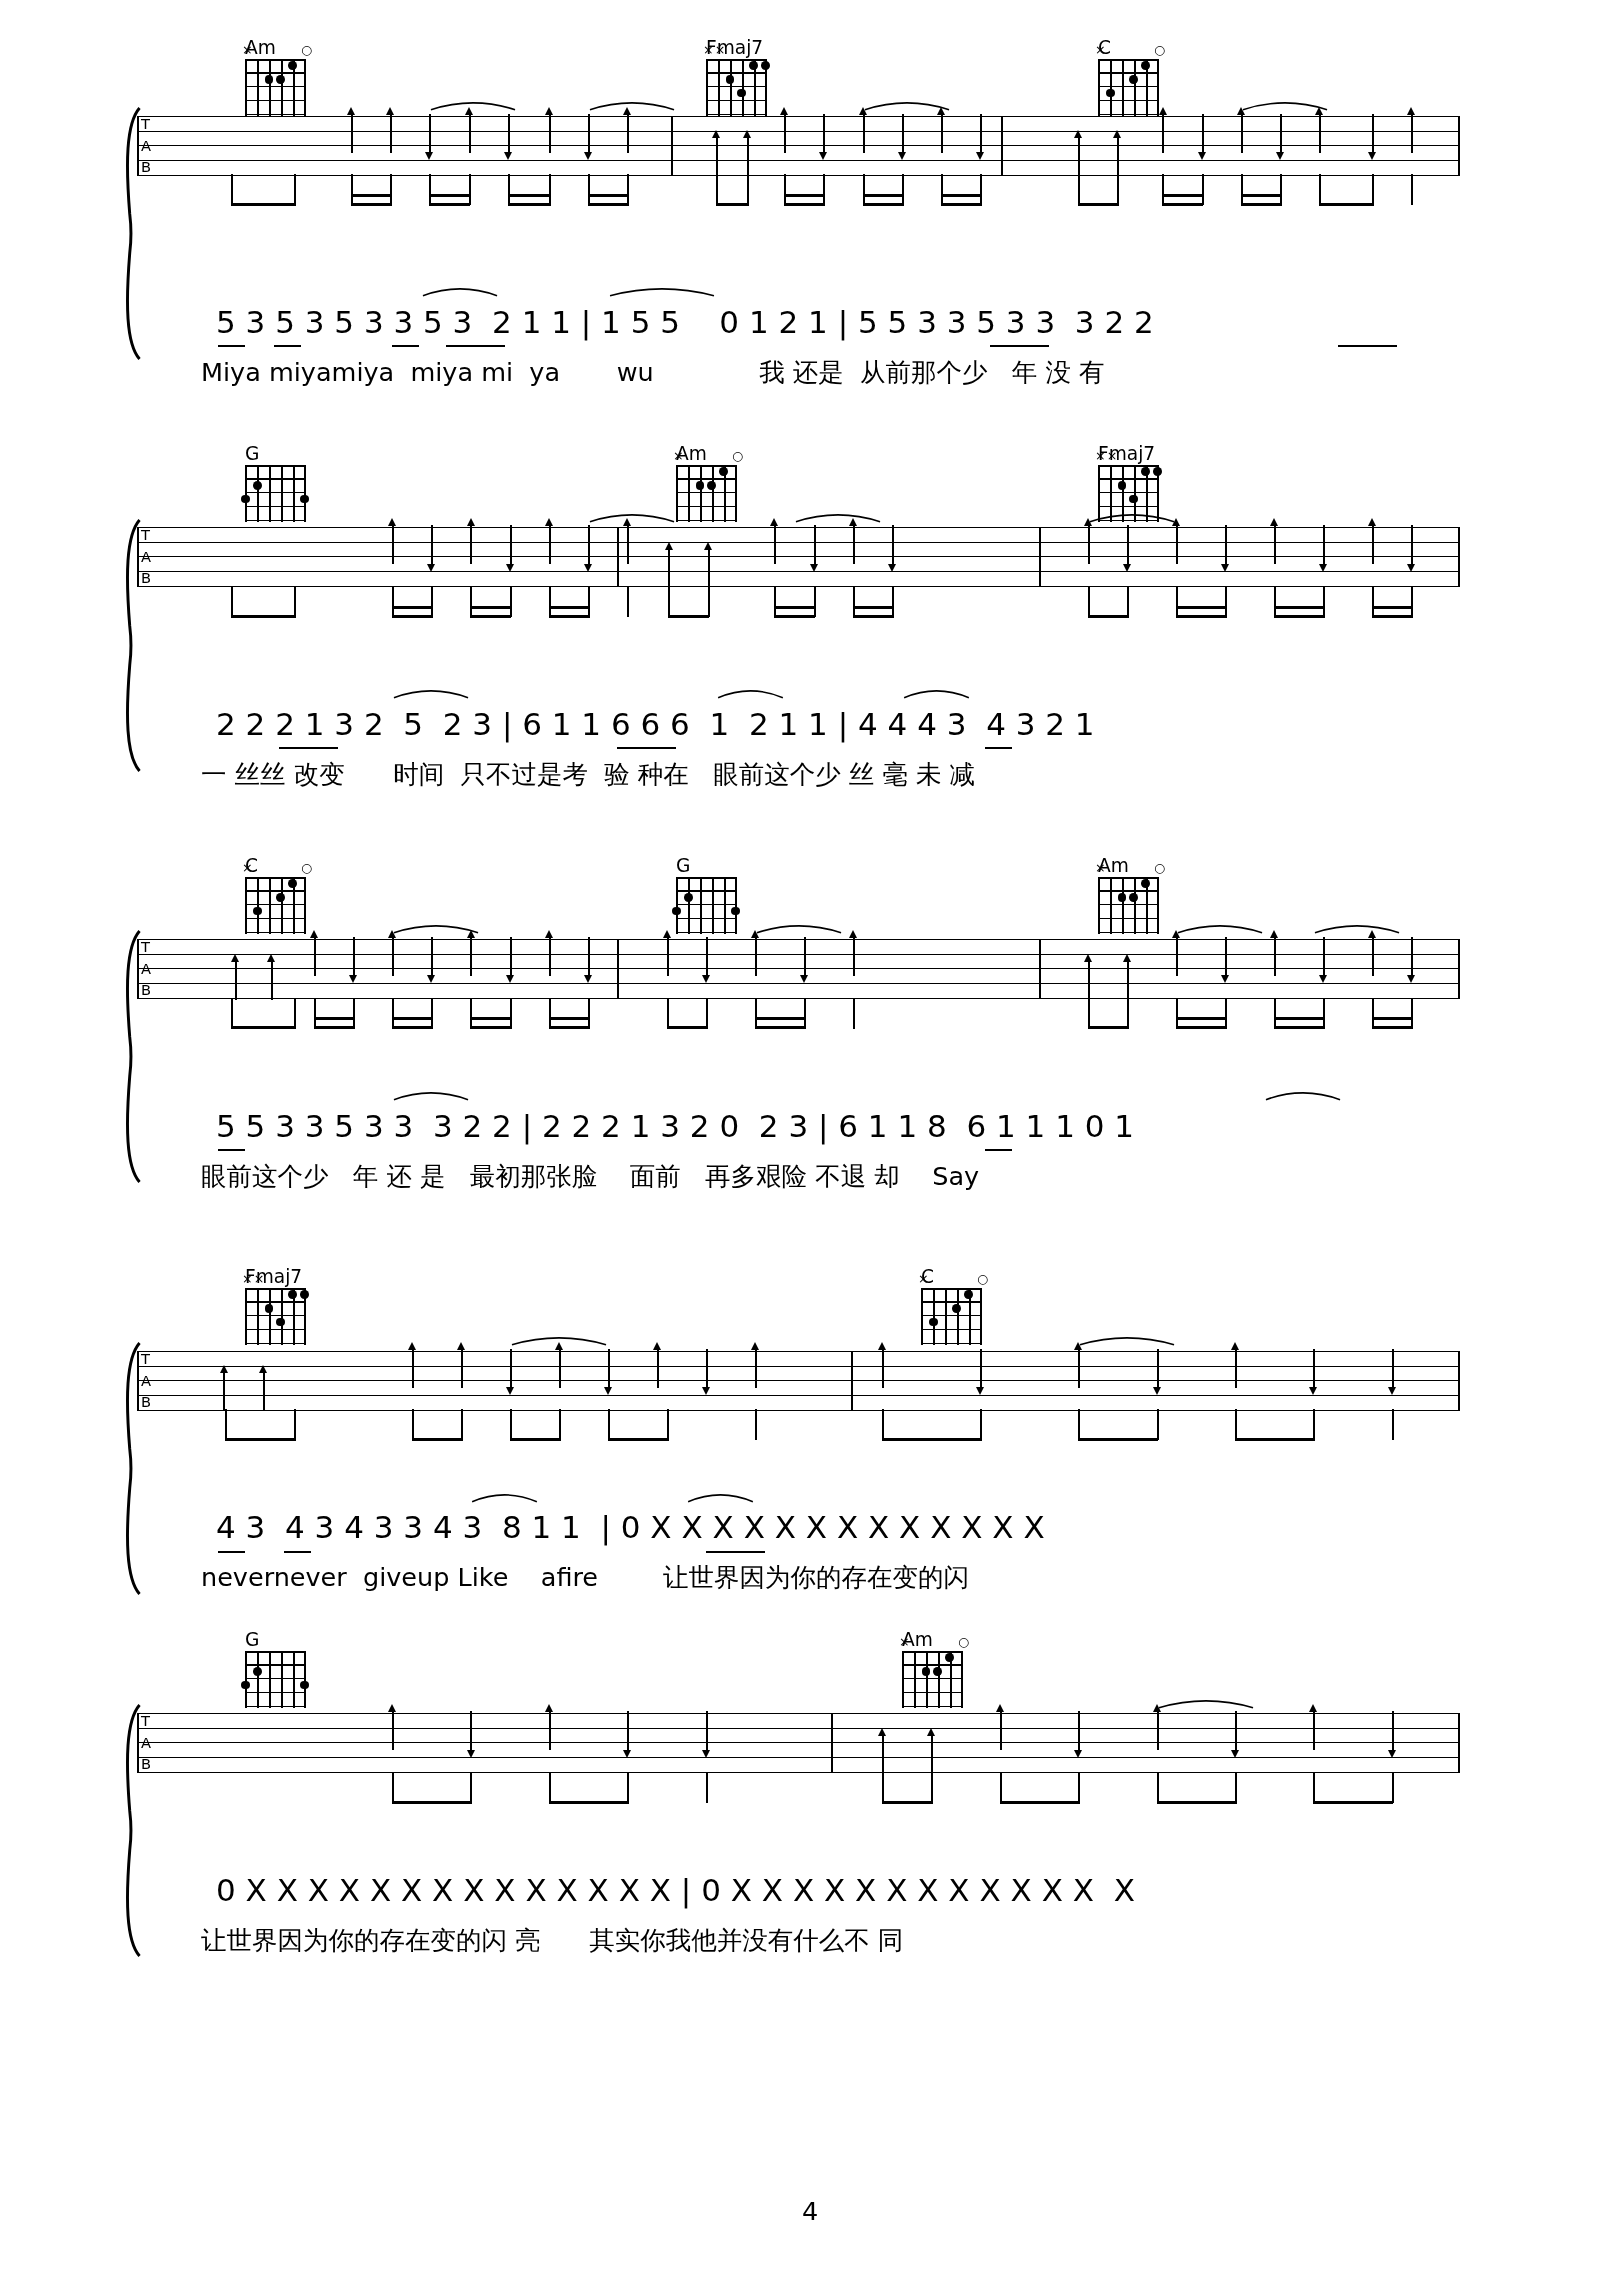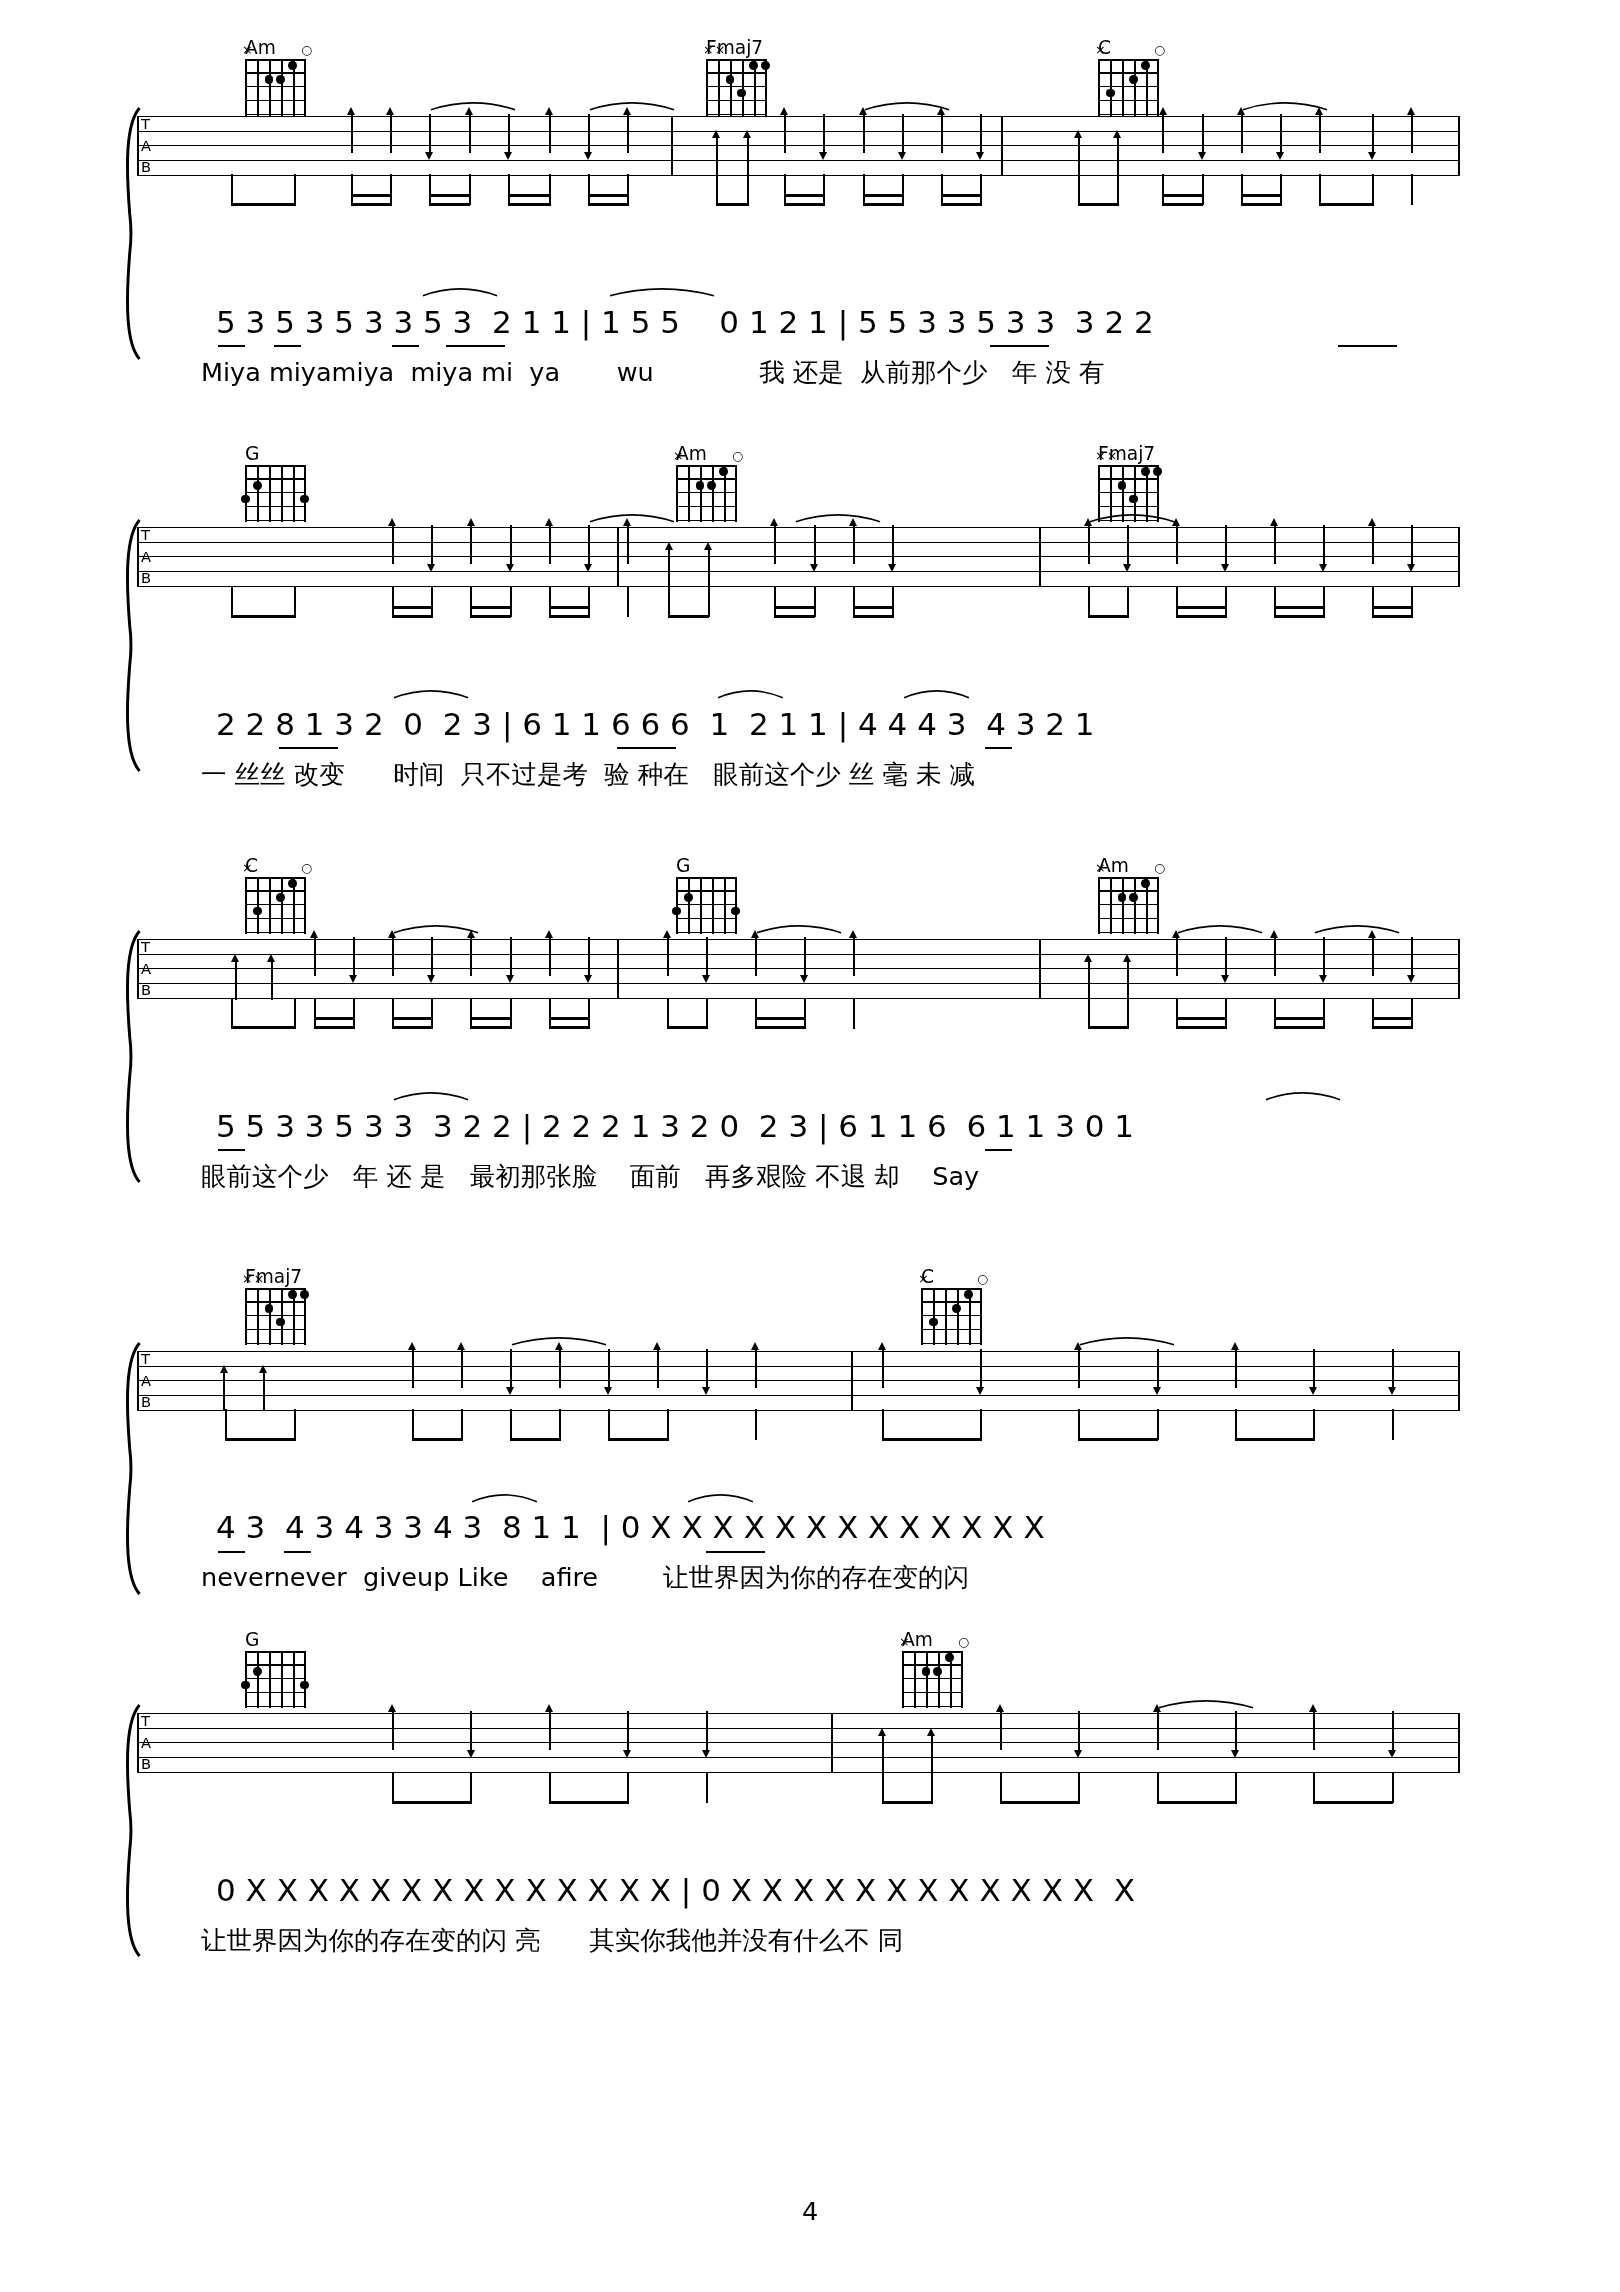--- a/index.html
+++ b/index.html
@@ -476,21 +476,21 @@
         <svg width="88" height="15.7" viewBox="0 0 90 16">
           <path d="M2 14 Q45 0, 88 14" fill="none" stroke="#000" stroke-width="1.6"></path>
         </svg>
       </div>
     <div class="slur" style="left:1088px;top:508px;">
         <svg width="88" height="15.7" viewBox="0 0 90 16">
           <path d="M2 14 Q45 0, 88 14" fill="none" stroke="#000" stroke-width="1.6"></path>
         </svg>
       </div>
 
-    <div class="numrow" style="left:216px;top:706px;">2 2 8 1 3 2  0  2 3 | 6 1 1 6 6 6  1  2 1 1 | 4 4 4 3  4 3 2 1</div>
+    <div class="numrow" style="left:216px;top:706px;">2 2 2 1 3 2  5  2 3 | 6 1 1 6 6 6  1  2 1 1 | 4 4 4 3  4 3 2 1</div>
     <div class="lyricrow" style="left:201px;top:757px;">一 丝丝 改变      时间  只不过是考  验 种在   眼前这个少 丝 毫 未 减</div>
     <div class="underline" style="left:279px;top:747px;width:59px;"></div>
     <div class="underline" style="left:617px;top:747px;width:59px;"></div>
     <div class="underline" style="left:985px;top:747px;width:27.4px;"></div>
     <div class="slur" style="left:392px;top:684px;">
         <svg width="78" height="15.7" viewBox="0 0 80 16">
           <path d="M2 14 Q40 0, 78 14" fill="none" stroke="#000" stroke-width="1.6"></path>
         </svg>
       </div>
     <div class="slur" style="left:716px;top:684px;">
@@ -699,21 +699,21 @@
         <svg width="88" height="15.7" viewBox="0 0 90 16">
           <path d="M2 14 Q45 0, 88 14" fill="none" stroke="#000" stroke-width="1.6"></path>
         </svg>
       </div>
     <div class="slur" style="left:1313px;top:919px;">
         <svg width="88" height="15.7" viewBox="0 0 90 16">
           <path d="M2 14 Q45 0, 88 14" fill="none" stroke="#000" stroke-width="1.6"></path>
         </svg>
       </div>
 
-    <div class="numrow" style="left:216px;top:1108px;">5 5 3 3 5 3 3  3 2 2 | 2 2 2 1 3 2 0  2 3 | 6 1 1 6  6 1 1 3 0 1</div>
+    <div class="numrow" style="left:216px;top:1108px;">5 5 3 3 5 3 3  3 2 2 | 2 2 2 1 3 2 0  2 3 | 6 1 1 8  6 1 1 1 0 1</div>
     <div class="lyricrow" style="left:201px;top:1159px;">眼前这个少   年 还 是   最初那张脸    面前   再多艰险 不退 却    Say</div>
     <div class="underline" style="left:218px;top:1149px;width:27.4px;"></div>
     <div class="underline" style="left:985px;top:1149px;width:27.4px;"></div>
     <div class="slur" style="left:392px;top:1086px;">
         <svg width="78" height="15.7" viewBox="0 0 80 16">
           <path d="M2 14 Q40 0, 78 14" fill="none" stroke="#000" stroke-width="1.6"></path>
         </svg>
       </div>
     <div class="slur" style="left:1264px;top:1086px;">
         <svg width="78" height="15.7" viewBox="0 0 80 16">

